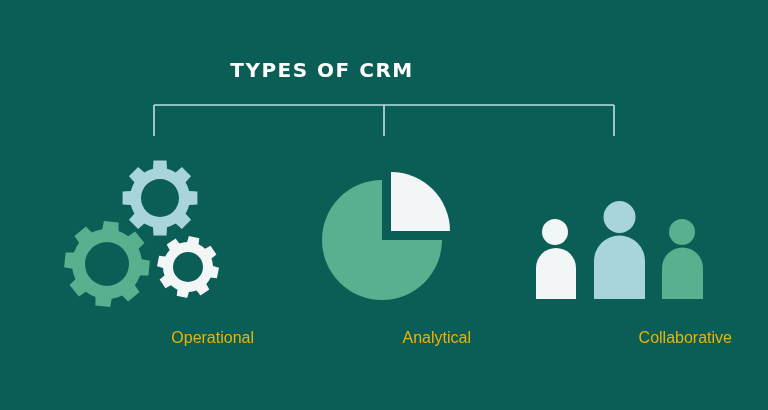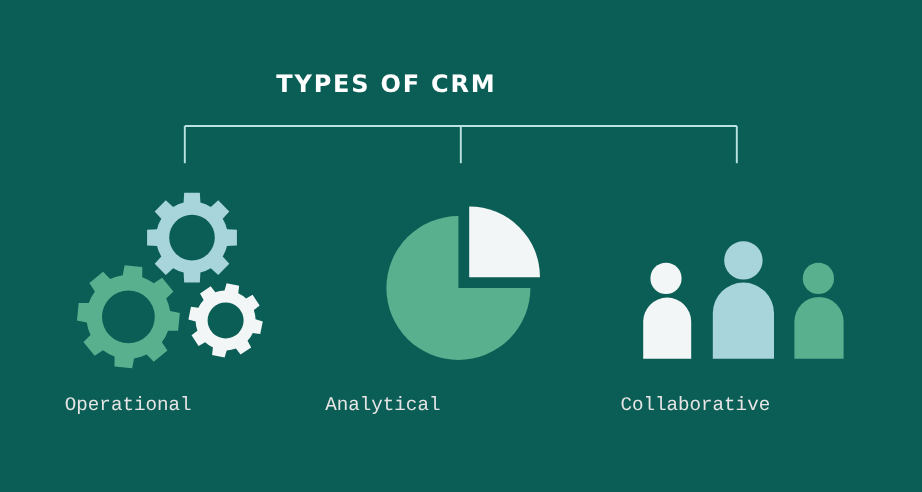--- a/index.html
+++ b/index.html
@@ -11,22 +11,22 @@
   }
   .title {
     position: absolute; left: 0; top: 58px; width: 644px;
     text-align: center; color: #ffffff;
     font-family: "DejaVu Sans", sans-serif;
     font-weight: bold; font-size: 20px; letter-spacing: 1.5px;
   }
   svg.art { position: absolute; left: 0; top: 0; }
   .label {
     position: absolute; top: 329px; width: 200px;
-    text-align: left; color: #e5e5e5;
-    font-family: Liberation Mono, monospace;
+    text-align: right; color: #eab308;
+    font-family: Liberation Sans, sans-serif;
     font-size: 16px; font-weight: normal;
   }
 </style>
 </head>
 <body>
 
 <div class="title">TYPES OF CRM</div>
 
 <svg class="art" width="768" height="410" viewBox="0 0 768 410">
 
@@ -59,13 +59,13 @@
     </g>
     <g fill="#58b08f">
       <circle cx="682" cy="232" r="13"></circle>
       <path d="M662 299 L662 268 A20.5 20.5 0 0 1 703 268 L703 299 Z"></path>
     </g>
   </g>
 </svg>
 
 <div class="label" style="left:54px">Operational</div>
 <div class="label" style="left:271px">Analytical</div>
-<div class="label" style="left:517px">Collaborative</div>
+<div class="label" style="left:532px">Collaborative</div>
 
 </body></html>

